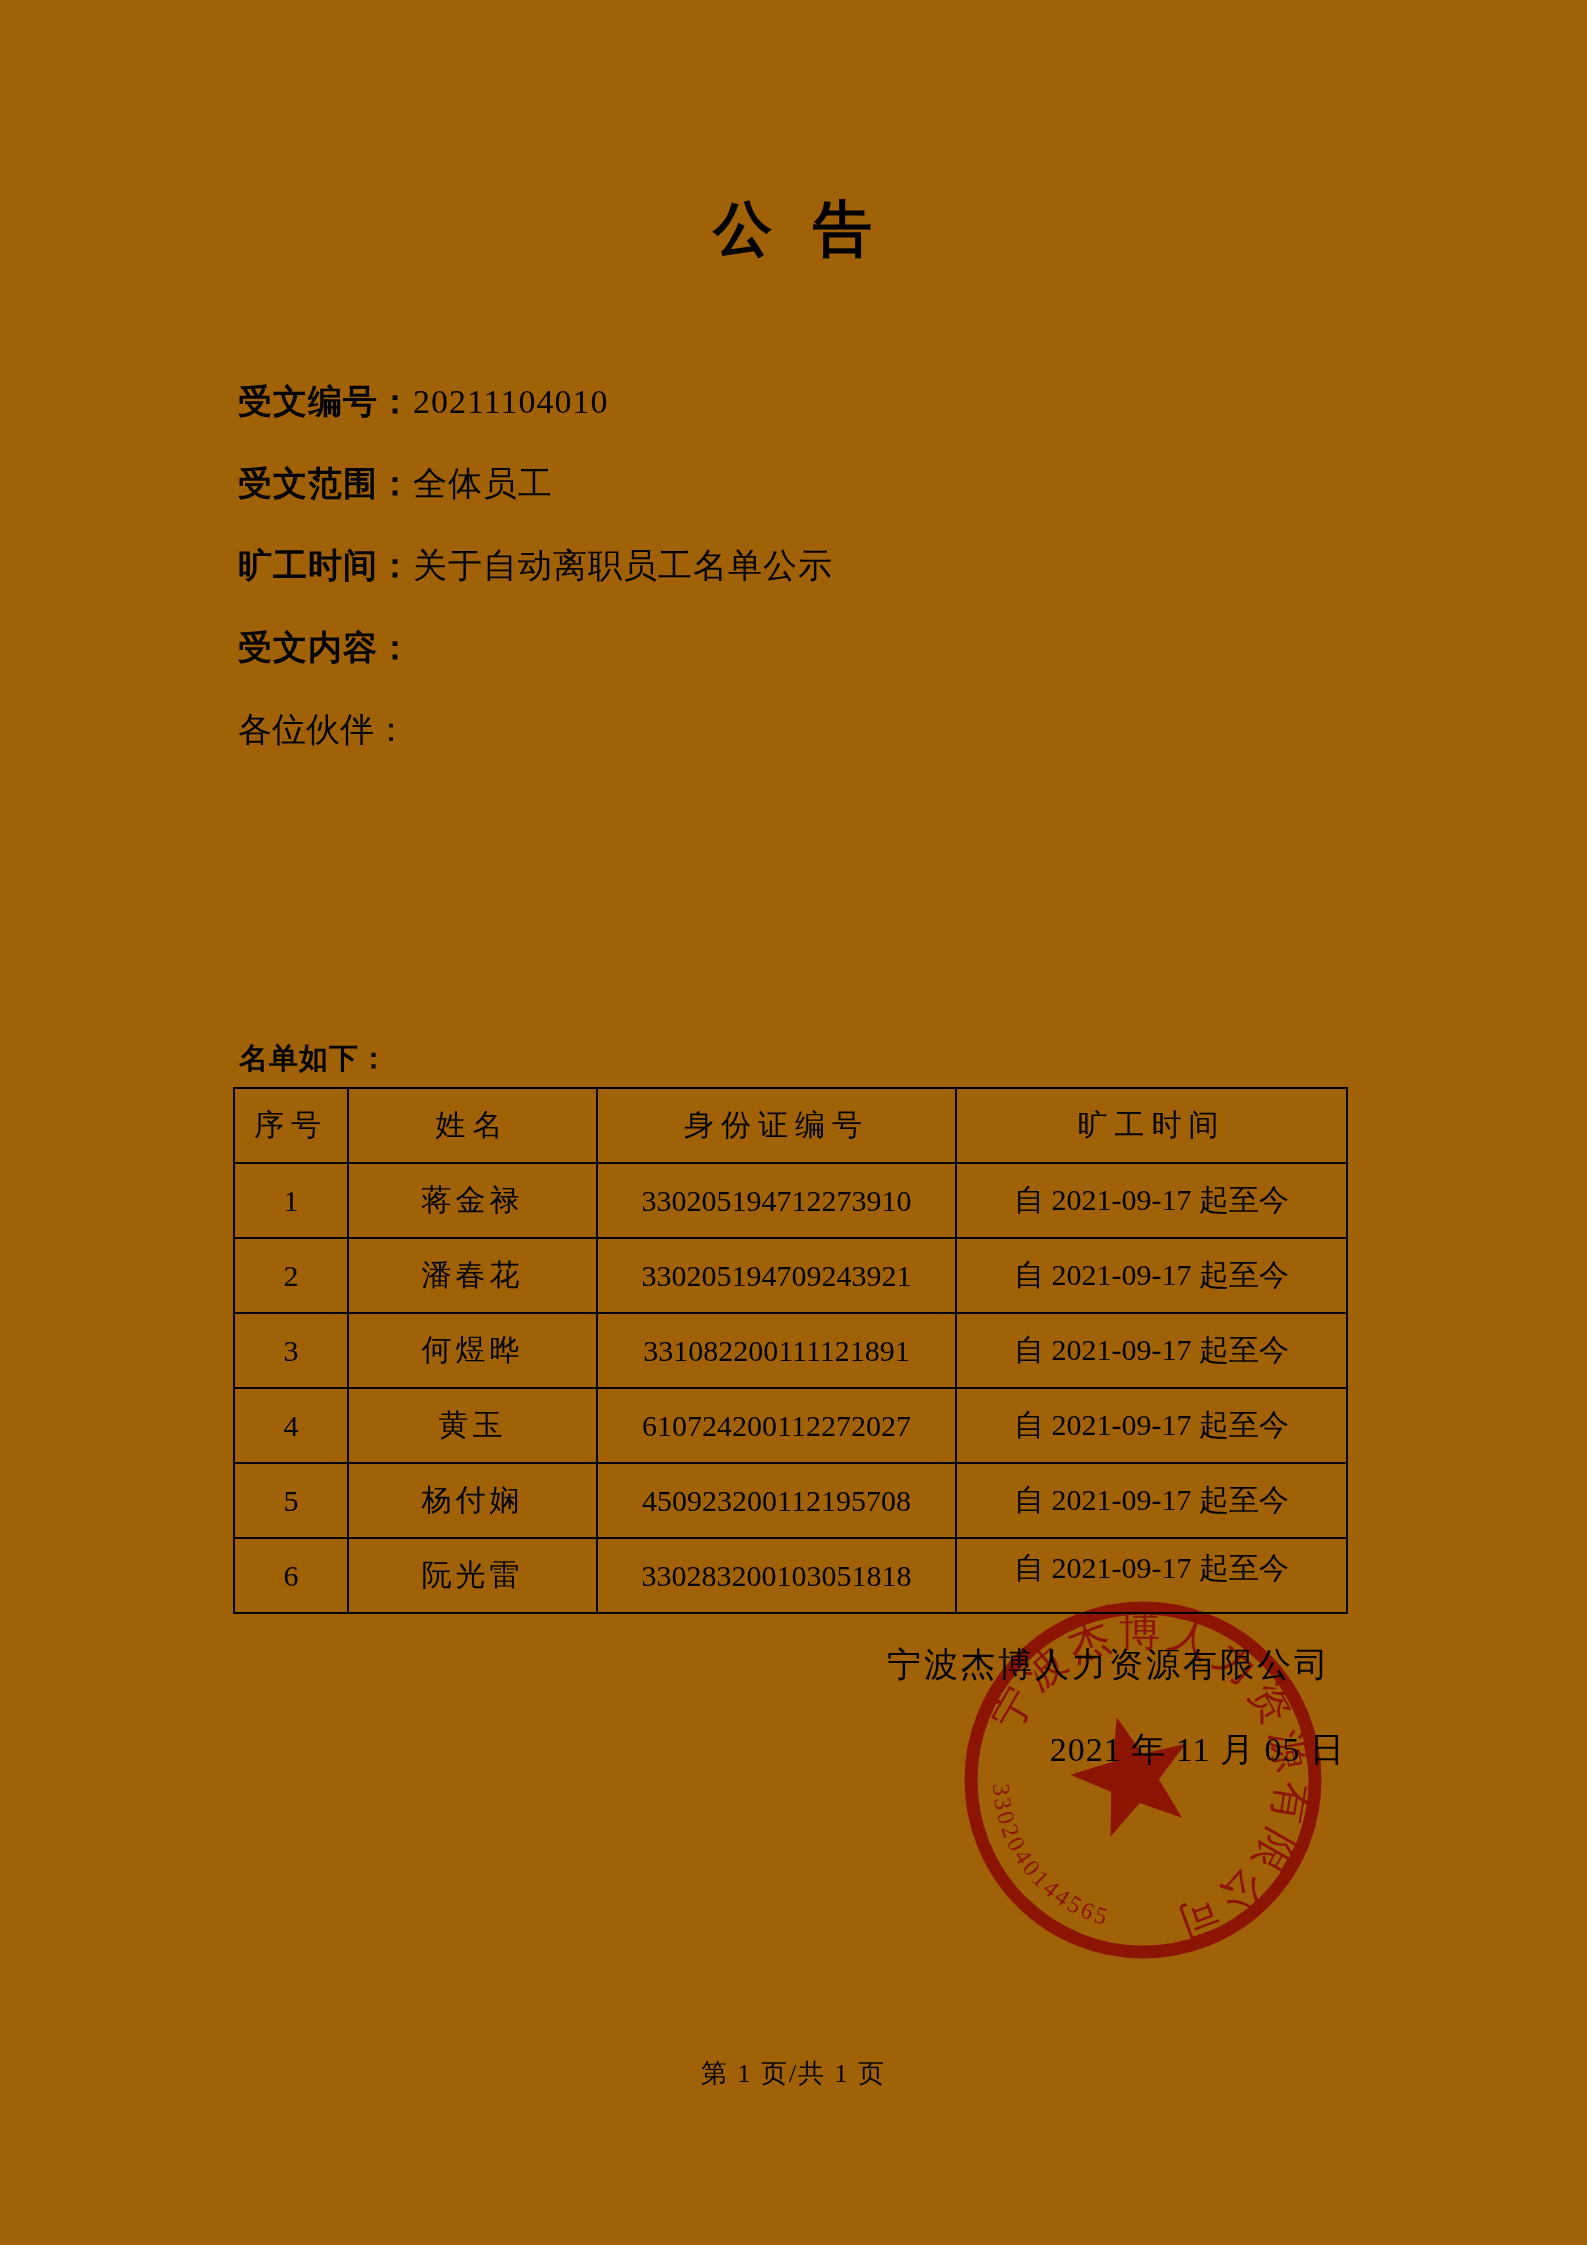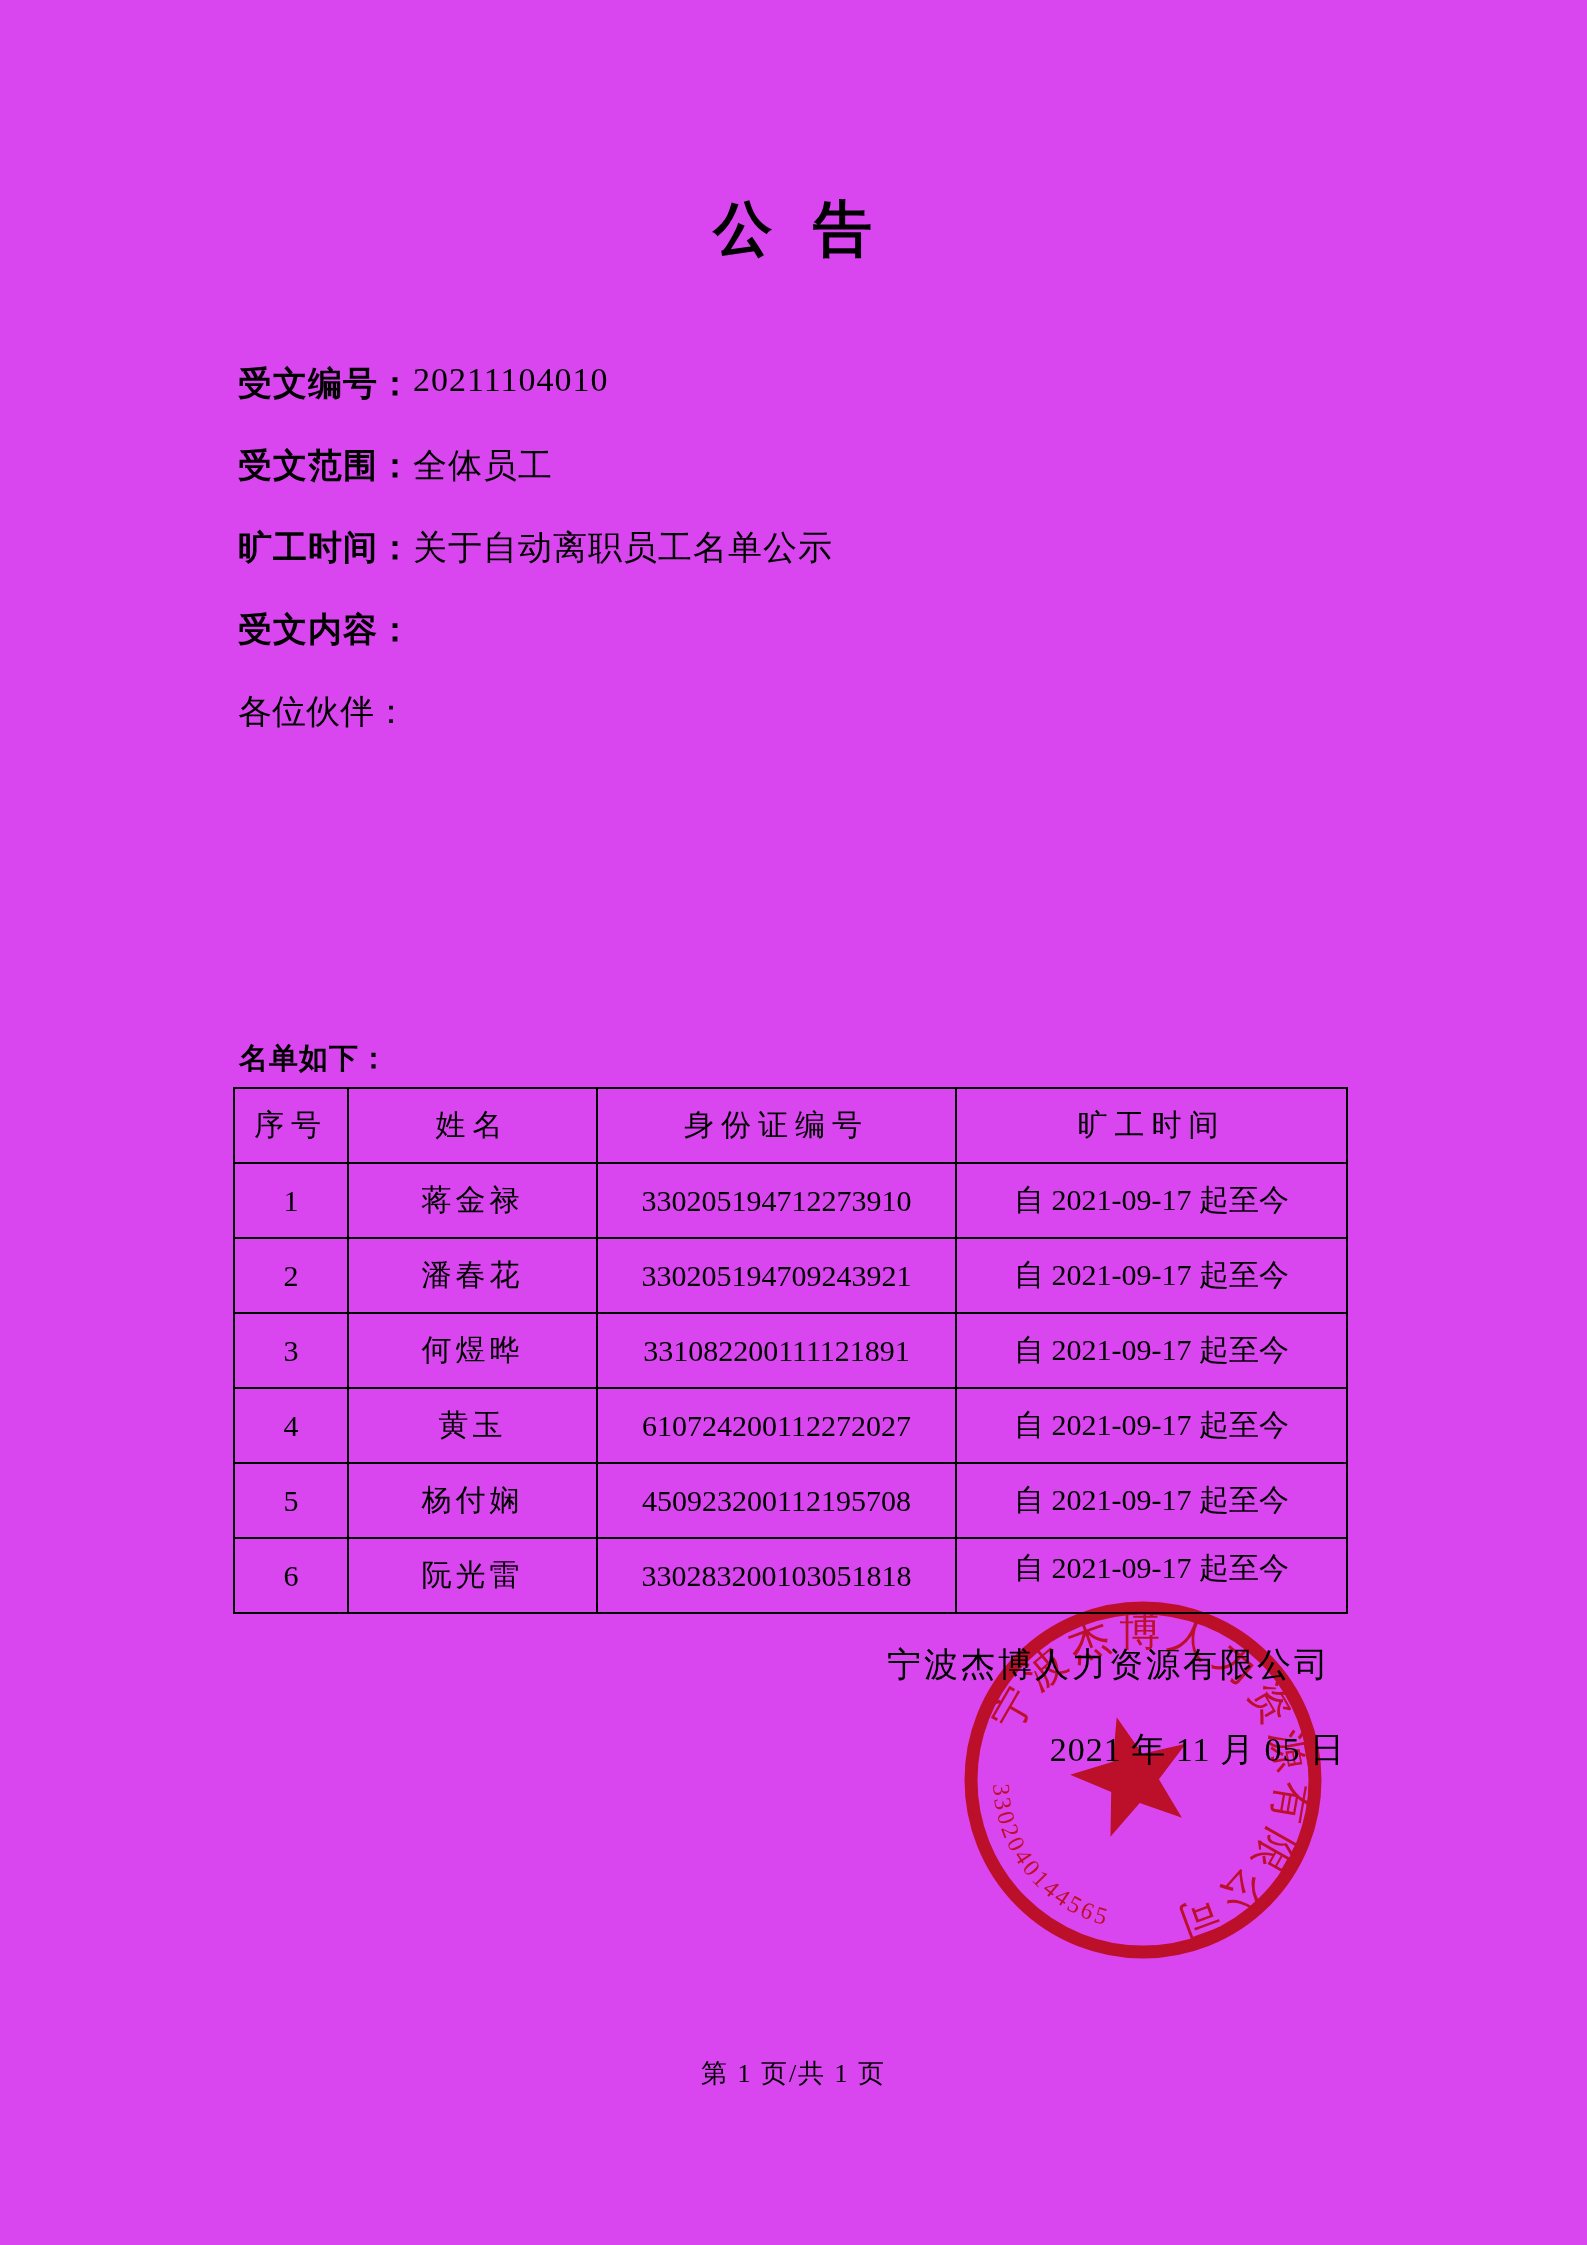--- a/index.html
+++ b/index.html
@@ -1,36 +1,36 @@
 <!DOCTYPE html>
 <html><head>
 <meta charset="utf-8">
 <style>
   html,body { margin:0; padding:0; background:#888; }
   .page {
     position:relative;
     width:1587px; height:2245px;
     margin:0 auto;
-    background:#d946ef;
+    background:#a16207;
     font-family:"Liberation Serif","DejaVu Serif",serif;
     color:#000;
     overflow:hidden;
   }
   .doc-title {
     position:absolute; top:197px; left:0; width:100%;
     text-align:center;
     font-size:59px; line-height:64px; font-weight:bold;
     word-spacing:22px;
     letter-spacing:2px;
   }
   .fields {
     position:absolute; top:361px; left:238px; right:239px;
   }
   .field-line {
-    height:82px; display:flex; align-items:flex-start;
+    height:82px; display:flex; align-items:center;
     font-size:34px;
   }
   .field-label { font-weight:bold; letter-spacing:1px; }
   .field-value { letter-spacing:1px; }
   .salutation { font-weight:normal; }
   .body-par {
     position:absolute; top:775px; left:238px; width:1110px;
     font-size:34px; line-height:85px;
   }
   .body-line {

